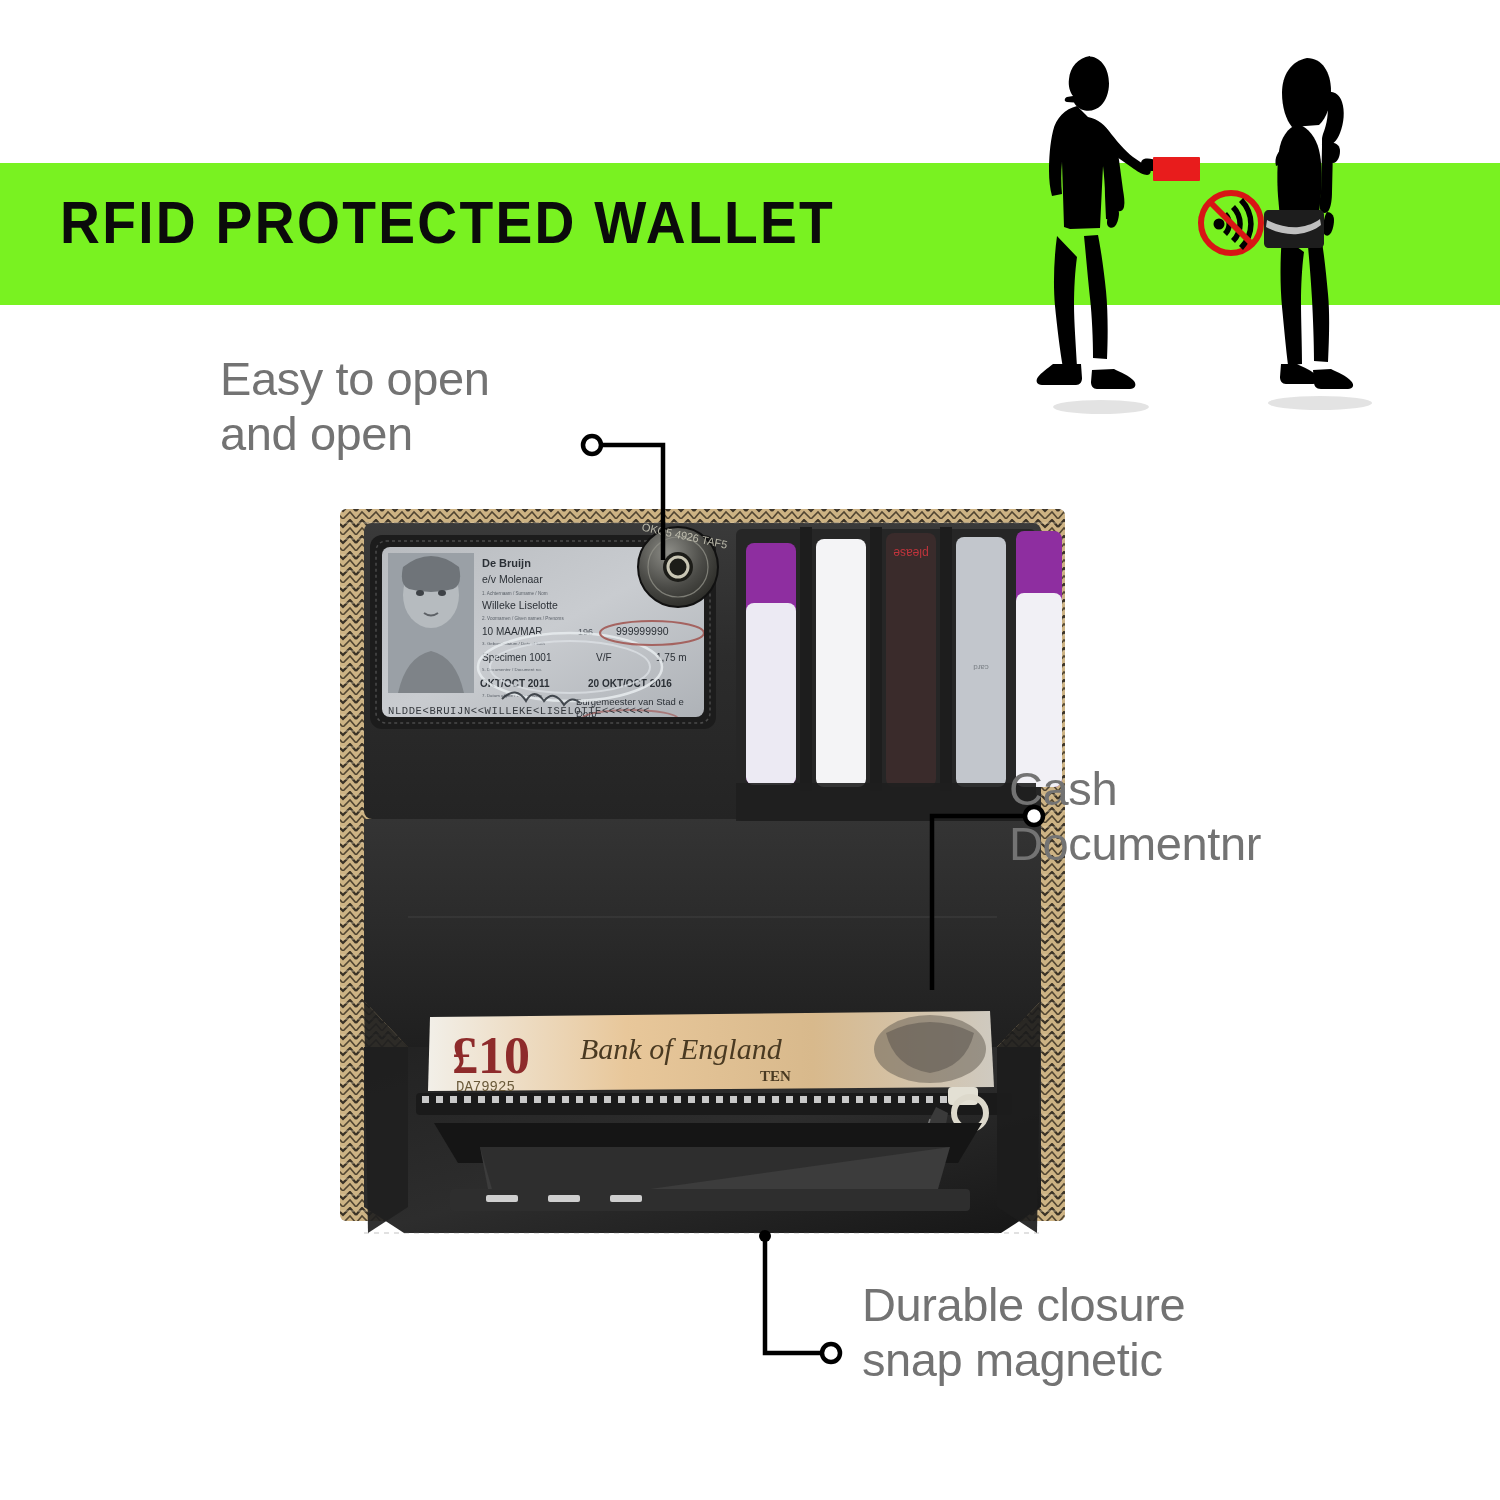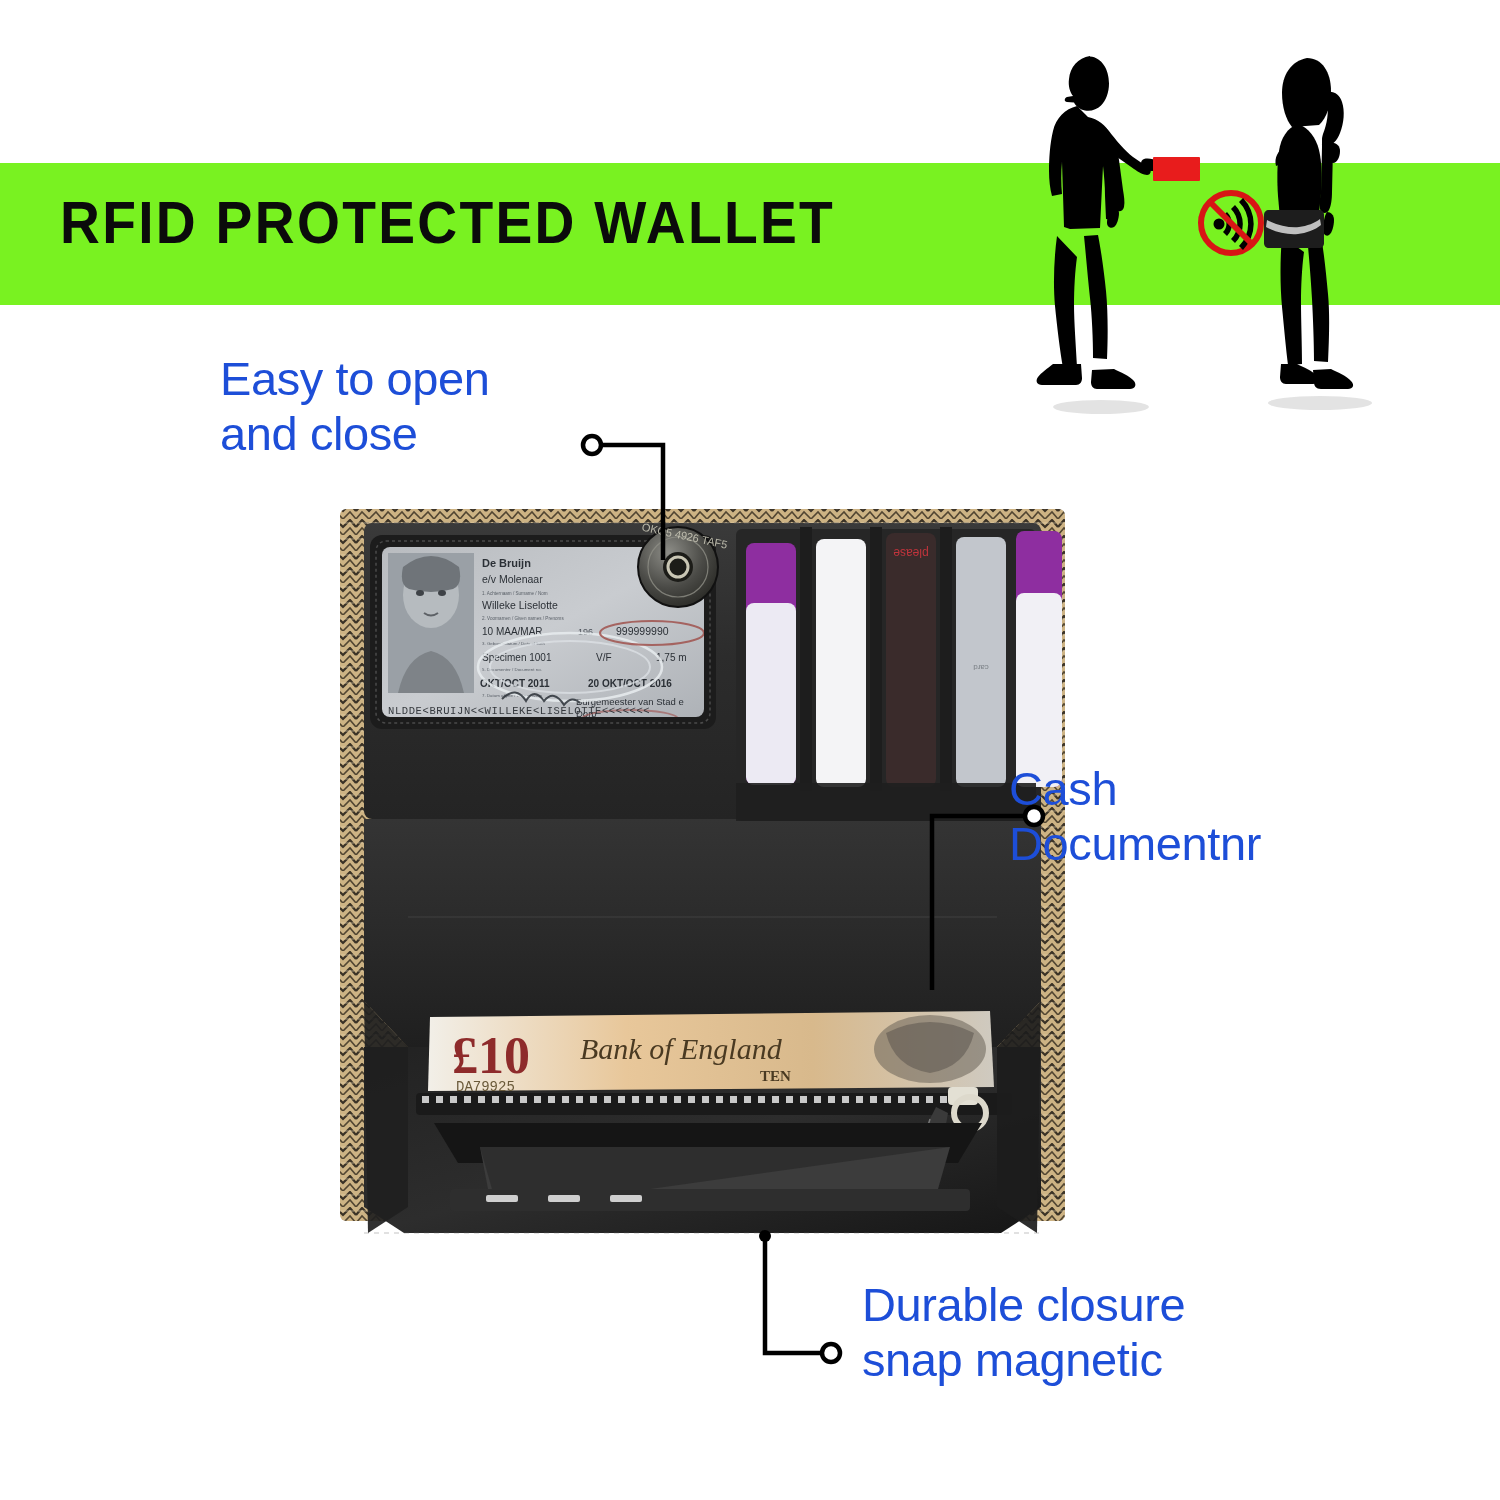--- a/index.html
+++ b/index.html
@@ -23,21 +23,21 @@
     color:#0b0b0b; white-space:nowrap;
     transform:scaleX(0.92); transform-origin:left center;
   }
 
   
   .scene { position:absolute; left:1035px; top:40px; width:400px; height:400px; z-index:5; }
   .scene svg { display:block; }
 
   
   .callout {
-    position:absolute; z-index:8; color:#1d4ed8;
+    position:absolute; z-index:8; color:#737373;
     font-size:47px; line-height:1.16; font-weight:400;
     letter-spacing:-0.4px;
   }
   #callout-open   { left:220px; top:352px; width:470px; }
   #callout-cash   { left:1009px; top:762px; width:420px; }
   #callout-snap   { left:862px; top:1278px; width:520px; }
 
   
   .leaders { position:absolute; left:0; top:0; width:1500px; height:1500px; z-index:7; pointer-events:none; }
 
@@ -361,21 +361,21 @@
 
     <g>
       <path d="M765 1236 V1353 H822" stroke="#000" stroke-width="4.5" fill="none"></path>
       <circle cx="765" cy="1236" r="6" fill="#000"></circle>
       <circle cx="831" cy="1353" r="9" fill="#fff" stroke="#000" stroke-width="4.5"></circle>
     </g>
   </svg>
 
   <div class="callout" id="callout-open">
     <div>Easy to open</div>
-    <div>and close</div>
+    <div>and open</div>
   </div>
 
   <div class="callout" id="callout-cash">
     <div>Cash</div>
     <div>Documentnr</div>
   </div>
 
   <div class="callout" id="callout-snap">
     <div>Durable closure</div>
     <div>snap magnetic</div>

